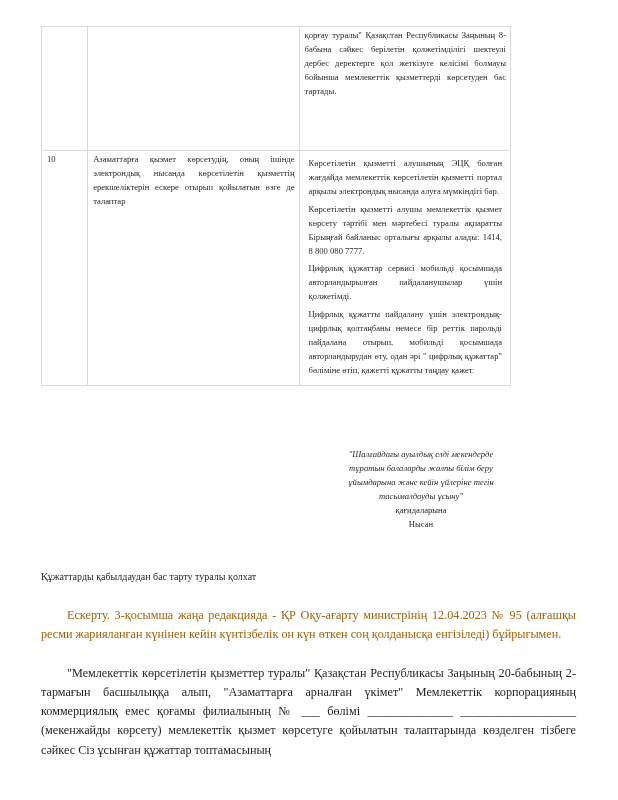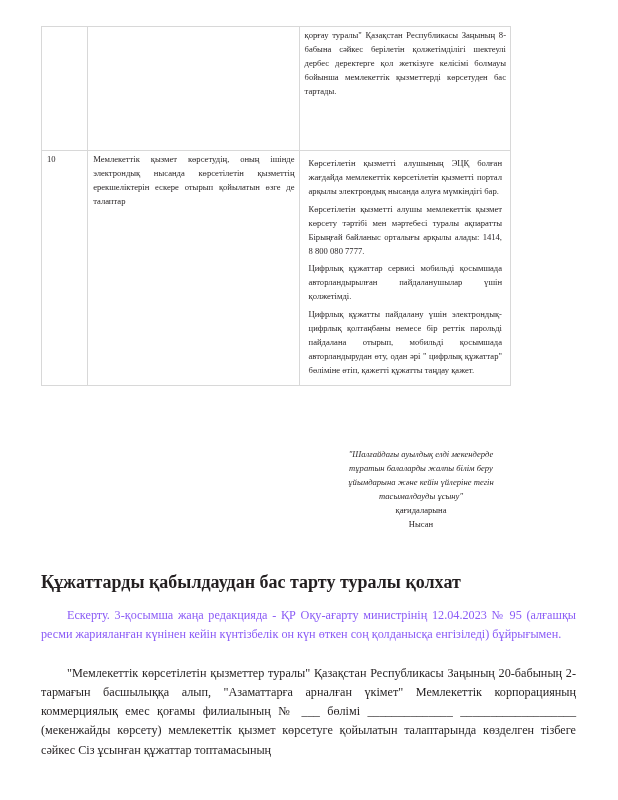--- a/index.html
+++ b/index.html
@@ -68,30 +68,30 @@
   .appendix .plain {
     font-style: normal;
   }
 
   
   .title {
     position: absolute;
     left: 41px;
     top: 570px;
     width: 540px;
-    font-size: 18px;
-    font-weight: bold;
+    font-size: 10px;
+    font-weight: normal;
     line-height: 1.35;
   }
   .note {
     position: absolute;
     left: 41px;
     top: 606px;
     width: 535px;
-    color: #8b5cf6;
+    color: #a16207;
     font-size: 12.2px;
     line-height: 1.52;
     text-align: justify;
     text-justify: inter-word;
     text-indent: 26px;
   }
   .para {
     position: absolute;
     left: 41px;
     top: 664px;
@@ -110,21 +110,21 @@
 
   <table class="doc-table">
     <tbody>
       <tr class="row-first">
         <td class="col-num cell-num"></td>
         <td class="col-mid cell-mid"></td>
         <td class="col-desc cell-desc">қорғау туралы" Қазақстан Республикасы Заңының 8-бабына сәйкес берілетін қолжетімділігі шектеулі дербес деректерге қол жеткізуге келісімі болмауы бойынша мемлекеттік қызметтерді көрсетуден бас тартады.</td>
       </tr>
       <tr>
         <td class="col-num cell-num cell-vmid">10</td>
-        <td class="col-mid cell-mid cell-vmid">Мемлекеттік қызмет көрсетудің, оның ішінде электрондық нысанда көрсетілетін қызметтің ерекшеліктерін ескере отырып қойылатын өзге де талаптар</td>
+        <td class="col-mid cell-mid cell-vmid">Азаматтарға қызмет көрсетудің, оның ішінде электрондық нысанда көрсетілетін қызметтің ерекшеліктерін ескере отырып қойылатын өзге де талаптар</td>
         <td class="col-desc cell-desc">
           <p>Көрсетілетін қызметті алушының ЭЦҚ болған жағдайда мемлекеттік көрсетілетін қызметті портал арқылы электрондық нысанда алуға мүмкіндігі бар.</p>
           <p>Көрсетілетін қызметті алушы мемлекеттік қызмет көрсету тәртібі мен мәртебесі туралы ақпаратты Бірыңғай байланыс орталығы арқылы алады: 1414, 8 800 080 7777.</p>
           <p>Цифрлық құжаттар сервисі мобильді қосымшада авторландырылған пайдаланушылар үшін қолжетімді.</p>
           <p>Цифрлық құжатты пайдалану үшін электрондық-цифрлық қолтаңбаны немесе бір реттік парольді пайдалана отырып, мобильді қосымшада авторландырудан өту, одан әрі " цифрлық құжаттар" бөліміне өтіп, қажетті құжатты таңдау қажет.</p>
         </td>
       </tr>
     </tbody>
   </table>
 

